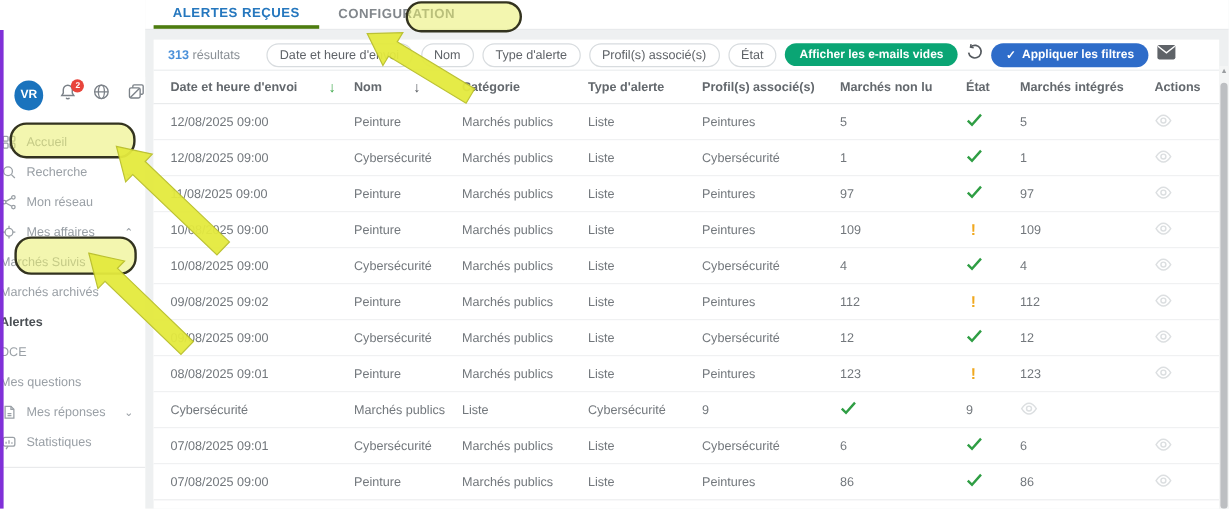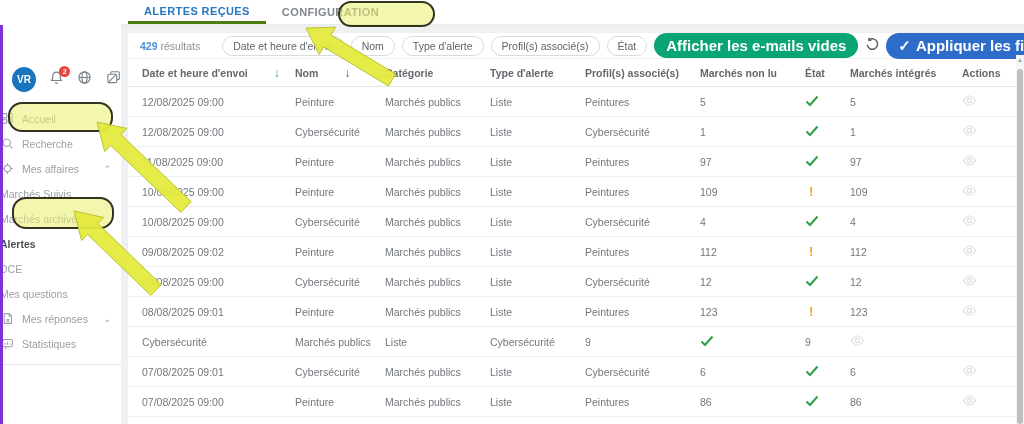--- a/index.html
+++ b/index.html
@@ -38,21 +38,21 @@
   .content-card { position:absolute; left:7px; right:8px; top:33px; bottom:0; background:#fff; }
 
   
   .filterbar { height:26px; display:flex; align-items:center; gap:7px; padding:0 10px 0 12px;
     border-bottom:1px solid #eceeef; }
   .results { font-size:10.5px; color:#8a9096; white-space:nowrap; }
   .results b { color:#4a90d9; font-weight:bold; }
   .vdiv { width:1px; height:14px; background:#dfe2e4; margin:0 4px; }
   .chip { font-size:10.5px; color:#5f6368; background:#fff; border:1px solid #d8dcdf;
     border-radius:999px; padding:3px 10px; cursor:pointer; white-space:nowrap; }
-  .btn { font-size:15px; font-weight:bold; color:#fff; border:none; border-radius:999px;
+  .btn { font-size:10px; font-weight:bold; color:#fff; border:none; border-radius:999px;
     padding:4px 12px; cursor:pointer; white-space:nowrap; display:flex; align-items:center; gap:5px; }
   .btn.green { background:#0aa574; }
   .btn.blue { background:#2e6cc9; }
   .iconbtn { width:18px; height:18px; display:flex; align-items:center; justify-content:center;
     color:#555a5f; cursor:pointer; }
   .mail { margin-left:auto; margin-right:30px; }
 
   
   .grid-row { display:grid; grid-template-columns:153px 90px 105px 95px 115px 105px 45px 112px 1fr;
     padding-left:14px; align-items:center; }
@@ -134,20 +134,32 @@
               <circle cx="7" cy="7" r="4.5"></circle>
               <line x1="10.5" y1="10.5" x2="14" y2="14"></line>
             </svg>
           </span>
           <span>Recherche</span>
           <span class="chev">⌄</span>
         </div>
         <div class="nav-item">
           <span class="nicon">
             <svg width="13" height="13" viewBox="0 0 16 16" fill="none" stroke="currentColor" stroke-width="1.3">
+              <circle cx="3" cy="8" r="1.8"></circle>
+              <circle cx="12.5" cy="3" r="1.8"></circle>
+              <circle cx="12.5" cy="13" r="1.8"></circle>
+              <line x1="4.8" y1="7.2" x2="10.8" y2="3.8"></line>
+              <line x1="4.8" y1="8.8" x2="10.8" y2="12.2"></line>
+            </svg>
+          </span>
+          <span>Mon réseau</span>
+        </div>
+        <div class="nav-item">
+          <span class="nicon">
+            <svg width="13" height="13" viewBox="0 0 16 16" fill="none" stroke="currentColor" stroke-width="1.3">
               <circle cx="8" cy="8" r="4"></circle>
               <line x1="8" y1="1.5" x2="8" y2="4"></line>
               <line x1="8" y1="12" x2="8" y2="14.5"></line>
               <line x1="1.5" y1="8" x2="4" y2="8"></line>
               <line x1="12" y1="8" x2="14.5" y2="8"></line>
             </svg>
           </span>
           <span>Mes affaires</span>
           <span class="chev">⌃</span>
         </div>
@@ -194,21 +206,21 @@
   </aside>
 
   <div class="main">
     <div class="tabbar">
       <div class="tab active">ALERTES REÇUES</div>
       <div class="tab">CONFIGURATION</div>
     </div>
 
     <div class="content-card">
       <div class="filterbar">
-        <span class="results"><b>429</b> <span>résultats</span></span>
+        <span class="results"><b>313</b> <span>résultats</span></span>
         <span class="vdiv"></span>
         <span id="chips" style="display:flex;gap:7px;">
             <span class="chip">Date et heure d'envoi</span>
             <span class="chip">Nom</span>
             <span class="chip">Type d'alerte</span>
             <span class="chip">Profil(s) associé(s)</span>
             <span class="chip">État</span>
           </span>
         <button class="btn green">Afficher les e-mails vides</button>
         <span class="iconbtn">

